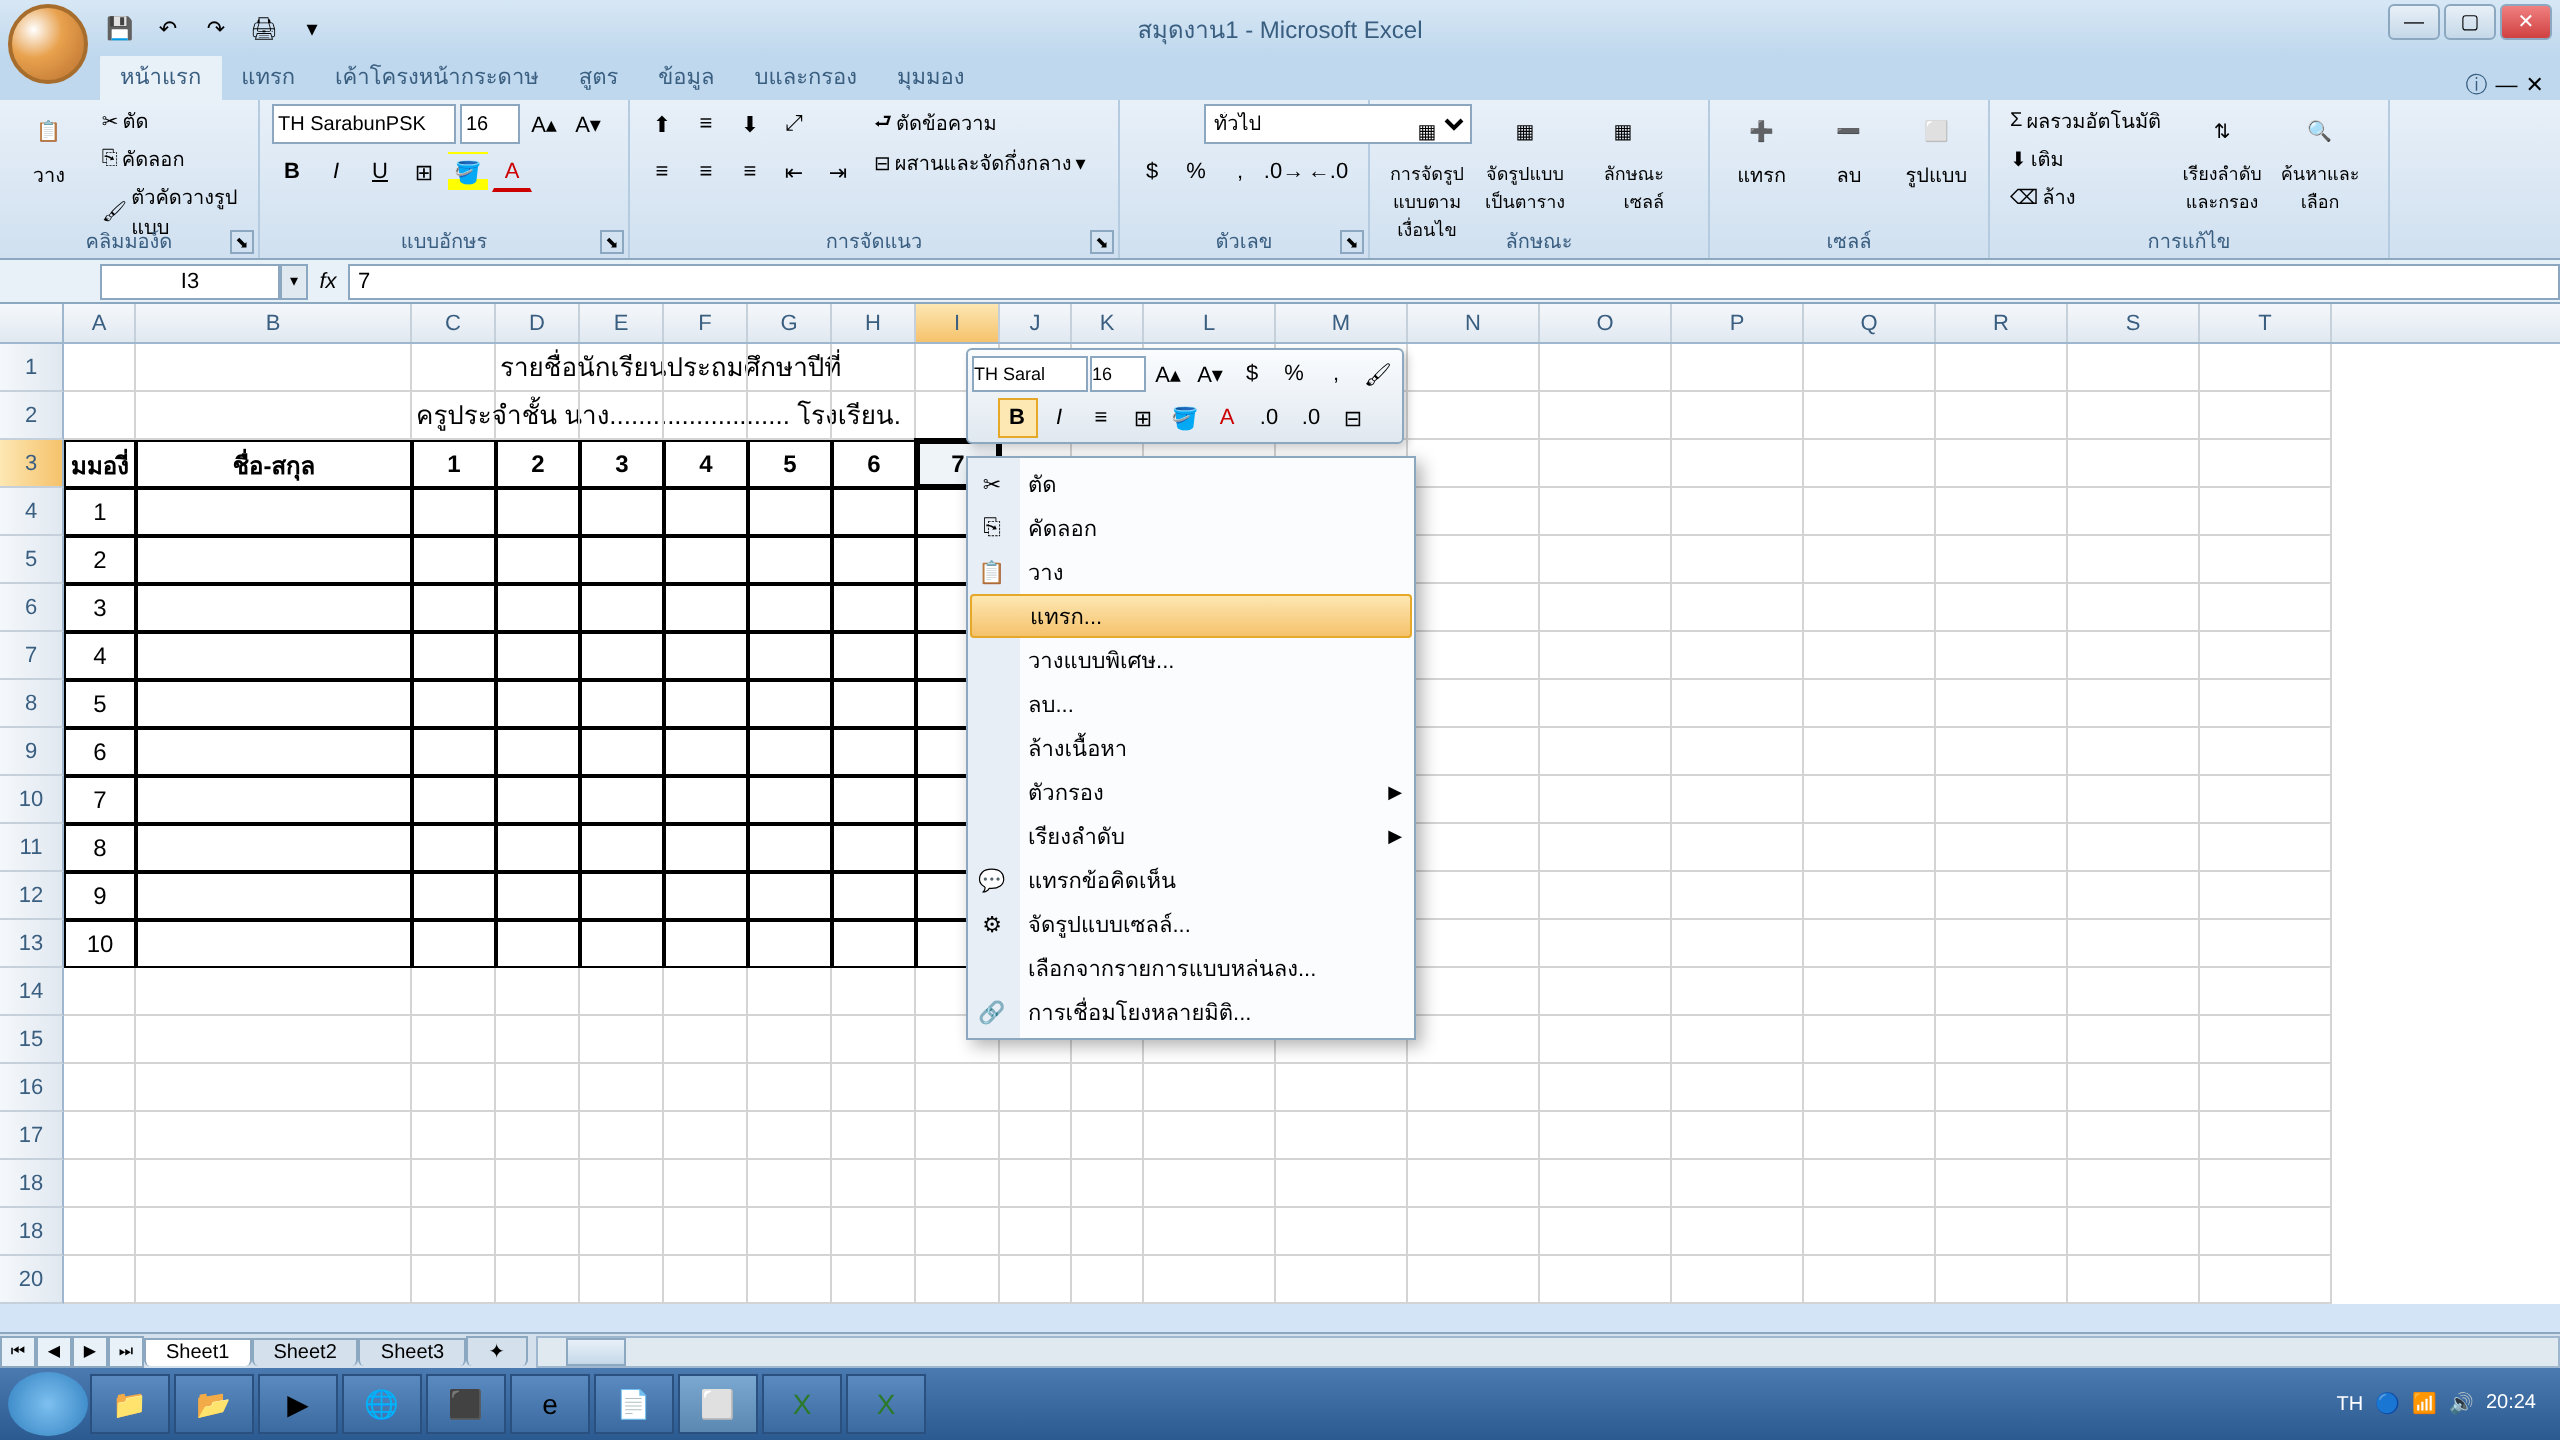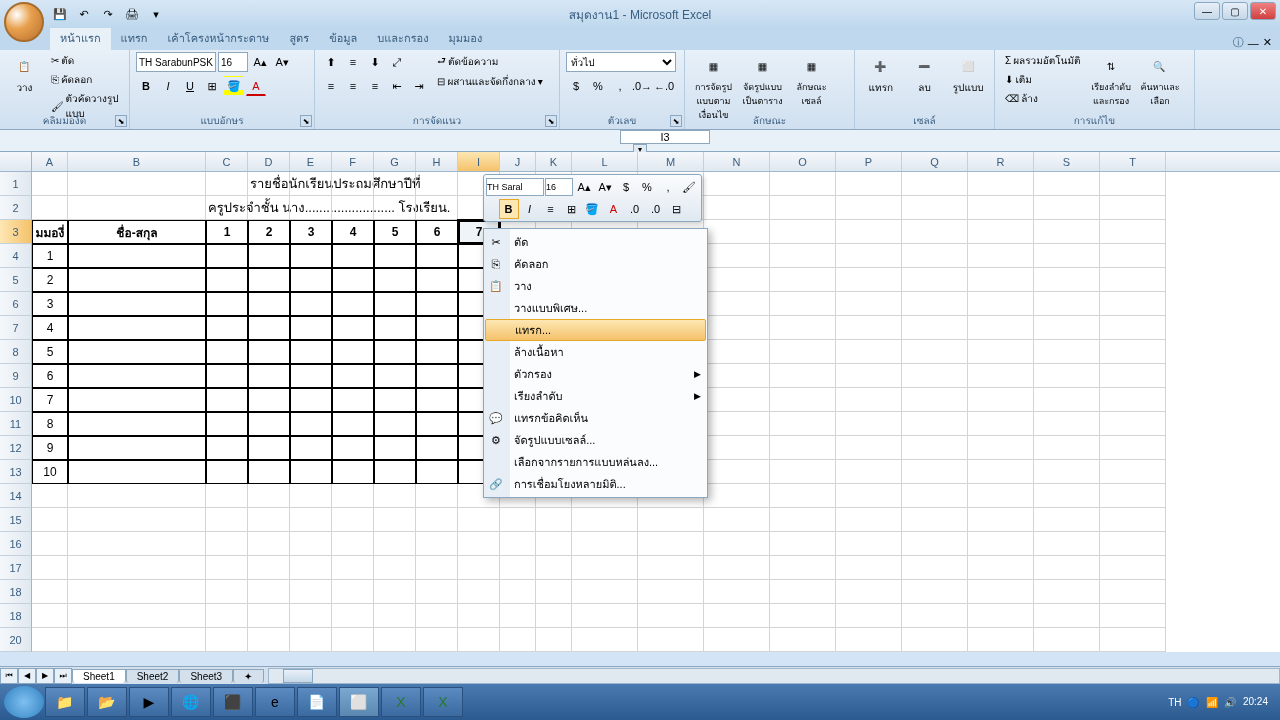--- a/index.html
+++ b/index.html
@@ -24,31 +24,31 @@
 
 .ribbon { height: 80px; background: linear-gradient(to bottom, #e8f0f8, #d0e0f0); display: flex; border-bottom: 1px solid #8ba8c0; }
 .ribbon-group { border-right: 1px solid #b5cce0; padding: 2px 6px; display: flex; flex-direction: column; position: relative; }
 .ribbon-group-label { position: absolute; bottom: 1px; left: 0; right: 0; text-align: center; font-size: 10px; color: #3a5e80; }
 .ribbon-group-launcher { position: absolute; bottom: 2px; right: 2px; width: 12px; height: 12px; border: 1px solid #8ba8c0; font-size: 8px; display: flex; align-items: center; justify-content: center; }
 .ribbon-content { display: flex; gap: 4px; align-items: flex-start; height: 62px; }
 .ribbon-btn-lg { width: 45px; display: flex; flex-direction: column; align-items: center; gap: 2px; font-size: 10px; text-align: center; padding: 2px; }
 .ribbon-btn-sm { padding: 1px 4px; font-size: 10px; display: flex; align-items: center; gap: 2px; }
 .ribbon-col { display: flex; flex-direction: column; gap: 2px; }
 .ribbon-row { display: flex; gap: 2px; align-items: center; }
-.font-select { width: 80px; height: 20px; border: 1px solid #8ba8c0; background: white; font-size: 10px; padding: 0 2px; }
+.font-select { width: 92px; height: 20px; border: 1px solid #8ba8c0; background: white; font-size: 10px; padding: 0 2px; }
 .size-select { width: 30px; height: 20px; border: 1px solid #8ba8c0; background: white; font-size: 10px; padding: 0 2px; }
 .fmt-btn { width: 20px; height: 20px; border: 1px solid transparent; display: flex; align-items: center; justify-content: center; font-size: 11px; }
 .fmt-btn.bold { font-weight: bold; }
 .fmt-btn.italic { font-style: italic; }
 .fmt-btn.underline { text-decoration: underline; }
 .icon-box { width: 24px; height: 24px; display: flex; align-items: center; justify-content: center; }
-.number-select { width: 110px; height: 20px; border: 1px solid #8ba8c0; background: white; font-size: 10px; }
-
-
-.formula-bar { height: 22px; background: #e8f0f8; display: flex; align-items: center; border-bottom: 1px solid #8ba8c0; flex-direction: column; }
+.number-select { width: 134px; height: 20px; border: 1px solid #8ba8c0; background: white; font-size: 10px; margin-left: 36px; }
+
+
+.formula-bar { height: 22px; background: #e8f0f8; display: flex; align-items: center; border-bottom: 1px solid #8ba8c0; }
 .name-box { width: 90px; height: 18px; background: white; border: 1px solid #8ba8c0; margin-left: 50px; padding: 0 4px; text-align: center; font-size: 11px; display: flex; align-items: center; justify-content: center; }
 .name-box-dd { width: 14px; height: 18px; border: 1px solid #8ba8c0; background: #e0e8f0; display: flex; align-items: center; justify-content: center; font-size: 8px; }
 .fx-label { width: 20px; text-align: center; font-style: italic; }
 .formula-input { flex: 1; height: 18px; background: white; border: 1px solid #8ba8c0; padding: 0 4px; font-size: 11px; display: flex; align-items: center; }
 
 
 .grid-area { position: relative; background: white; height: 500px; }
 .col-headers { display: flex; height: 20px; background: linear-gradient(to bottom, #f5f8fb, #e0e8f0); border-bottom: 1px solid #9eb6ce; }
 .corner { width: 32px; border-right: 1px solid #9eb6ce; background: linear-gradient(to bottom, #f5f8fb, #e0e8f0); }
 .col-h { border-right: 1px solid #c5d0db; display: flex; align-items: center; justify-content: center; font-size: 11px; color: #3a5e80; }
@@ -237,21 +237,21 @@
       <div class="ribbon-btn-lg">
           <div class="icon-box">▦</div>
           <span style="font-size:9px;">การจัดรูปแบบตามเงื่อนไข</span>
         </div>
       <div class="ribbon-btn-lg">
           <div class="icon-box">▦</div>
           <span style="font-size:9px;">จัดรูปแบบเป็นตาราง</span>
         </div>
       <div class="ribbon-btn-lg">
           <div class="icon-box">▦</div>
-          <span style="font-size:9px;">ลักษณะเซลล์</span>
+          <span style="font-size:9px;text-align:right;">ลักษณะเซลล์</span>
         </div>
     </div>
     <div class="ribbon-group-label">ลักษณะ</div>
   </div>
 
   <div class="ribbon-group" style="width:140px;">
     <div class="ribbon-content">
       <div class="ribbon-btn-lg">
           <div class="icon-box">➕</div>
           <span>แทรก</span>
@@ -825,25 +825,28 @@
         <span>ตัด</span>
       </div>
       <div class="menu-item">
         <span class="menu-icon">⎘</span>
         <span>คัดลอก</span>
       </div>
       <div class="menu-item">
         <span class="menu-icon">📋</span>
         <span>วาง</span>
       </div>
-      <div class="menu-item">
-        <span>วางแบบพิเศษ...</span>
-      </div>
       <div class="menu-item highlighted">
         <span>แทรก...</span>
+      </div>
+      <div class="menu-item">
+        <span>วางแบบพิเศษ...</span>
+      </div>
+      <div class="menu-item">
+        <span>ลบ...</span>
       </div>
       <div class="menu-item">
         <span>ล้างเนื้อหา</span>
       </div>
       <div class="menu-item">
         <span>ตัวกรอง</span>
         <span class="arrow">▶</span>
       </div>
       <div class="menu-item">
         <span>เรียงลำดับ</span>

